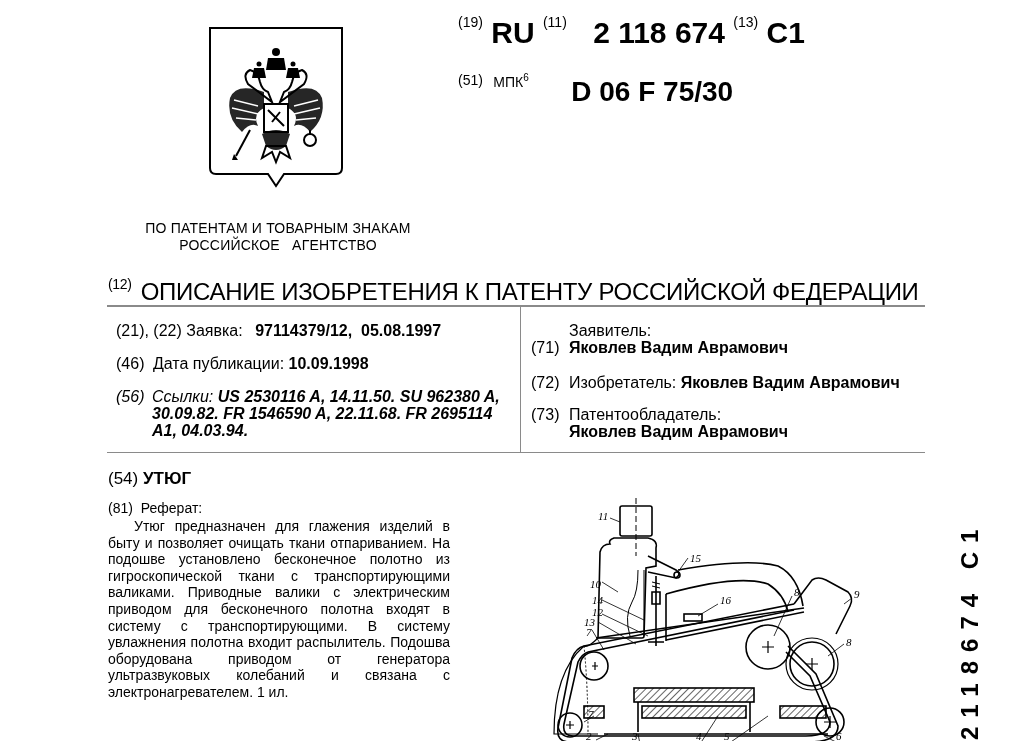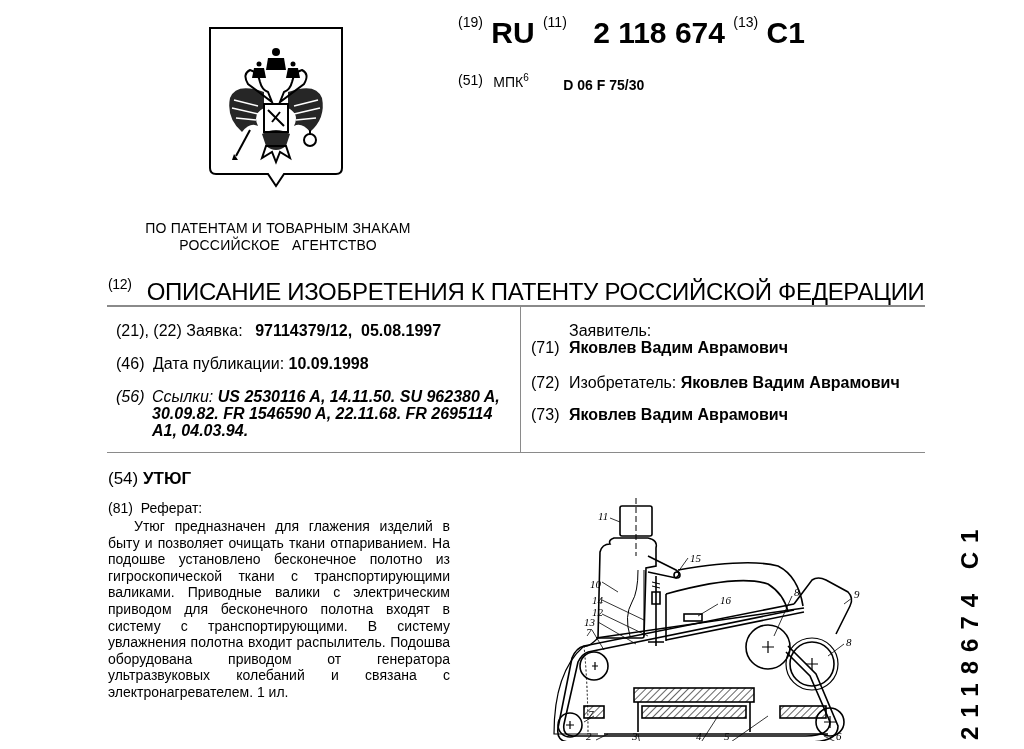--- a/index.html
+++ b/index.html
@@ -5,23 +5,23 @@
   html, body { margin:0; padding:0; background:#ffffff; }
   body { width:1024px; height:749px; position:relative; overflow:hidden; font-family:"Liberation Sans", sans-serif; color:#000; }
   .abs { position:absolute; }
   .emblem { left:206px; top:22px; width:140px; height:168px; }
   .agency { left:108px; top:220px; width:340px; text-align:center; font-size:14px; line-height:17px; letter-spacing:0.2px; }
   .pubnum { left:458px; top:16px; font-size:30px; font-weight:bold; white-space:nowrap; }
   .pubnum .n19, .pubnum .n11, .pubnum .n13 { font-size:14px; font-weight:normal; vertical-align:top; position:relative; top:-2px; }
   .ipc { left:458px; top:72px; white-space:nowrap; }
   .ipc .lbl { font-size:14px; vertical-align:top; }
   .ipc .lbl sup { font-size:10px; }
-  .ipc .val { font-size:14px; font-weight:bold; margin-left:30px; position:relative; top:4px; }
+  .ipc .val { font-size:28px; font-weight:bold; margin-left:38px; position:relative; top:4px; }
   .title { left:108px; top:278px; white-space:nowrap; font-size:24px; letter-spacing:-0.3px; }
-  .title .n12 { font-size:14px; vertical-align:top; position:relative; top:-2px; margin-right:15px; }
+  .title .n12 { font-size:14px; vertical-align:top; position:relative; top:-2px; margin-right:9px; }
   .hr-top { left:107px; top:305px; width:818px; height:2px; background:#8a8a8a; }
   .hr-bot { left:107px; top:452px; width:818px; height:1px; background:#8a8a8a; }
   .vr { left:520px; top:307px; width:1px; height:146px; background:#8a8a8a; }
   .field { font-size:16px; line-height:17px; }
   .field .code { display:inline-block; }
   .field b { font-weight:bold; }
   .f21 { left:116px; top:322px; white-space:nowrap; }
   .f46 { left:116px; top:355px; white-space:nowrap; }
   .f56 { left:116px; top:388px; width:390px;font-style:italic; }
   .f56 .row { display:flex; }
@@ -130,20 +130,21 @@
 <div class="abs field right-field f72">
   <span class="code">(72)</span>
   <div style="margin-left:4px;">
     <span>Изобретатель:</span>
     <b>Яковлев Вадим Аврамович</b>
   </div>
 </div>
 <div class="abs field right-field f73">
   <span class="code">(73)</span>
   <div style="margin-left:4px;">
+    <div>Патентообладатель:</div>
     <b>Яковлев Вадим Аврамович</b>
   </div>
 </div>
 
 <div class="abs f54">
   <span>(54)</span>
   <b>УТЮГ</b>
 </div>
 
 <div class="abs f57">

